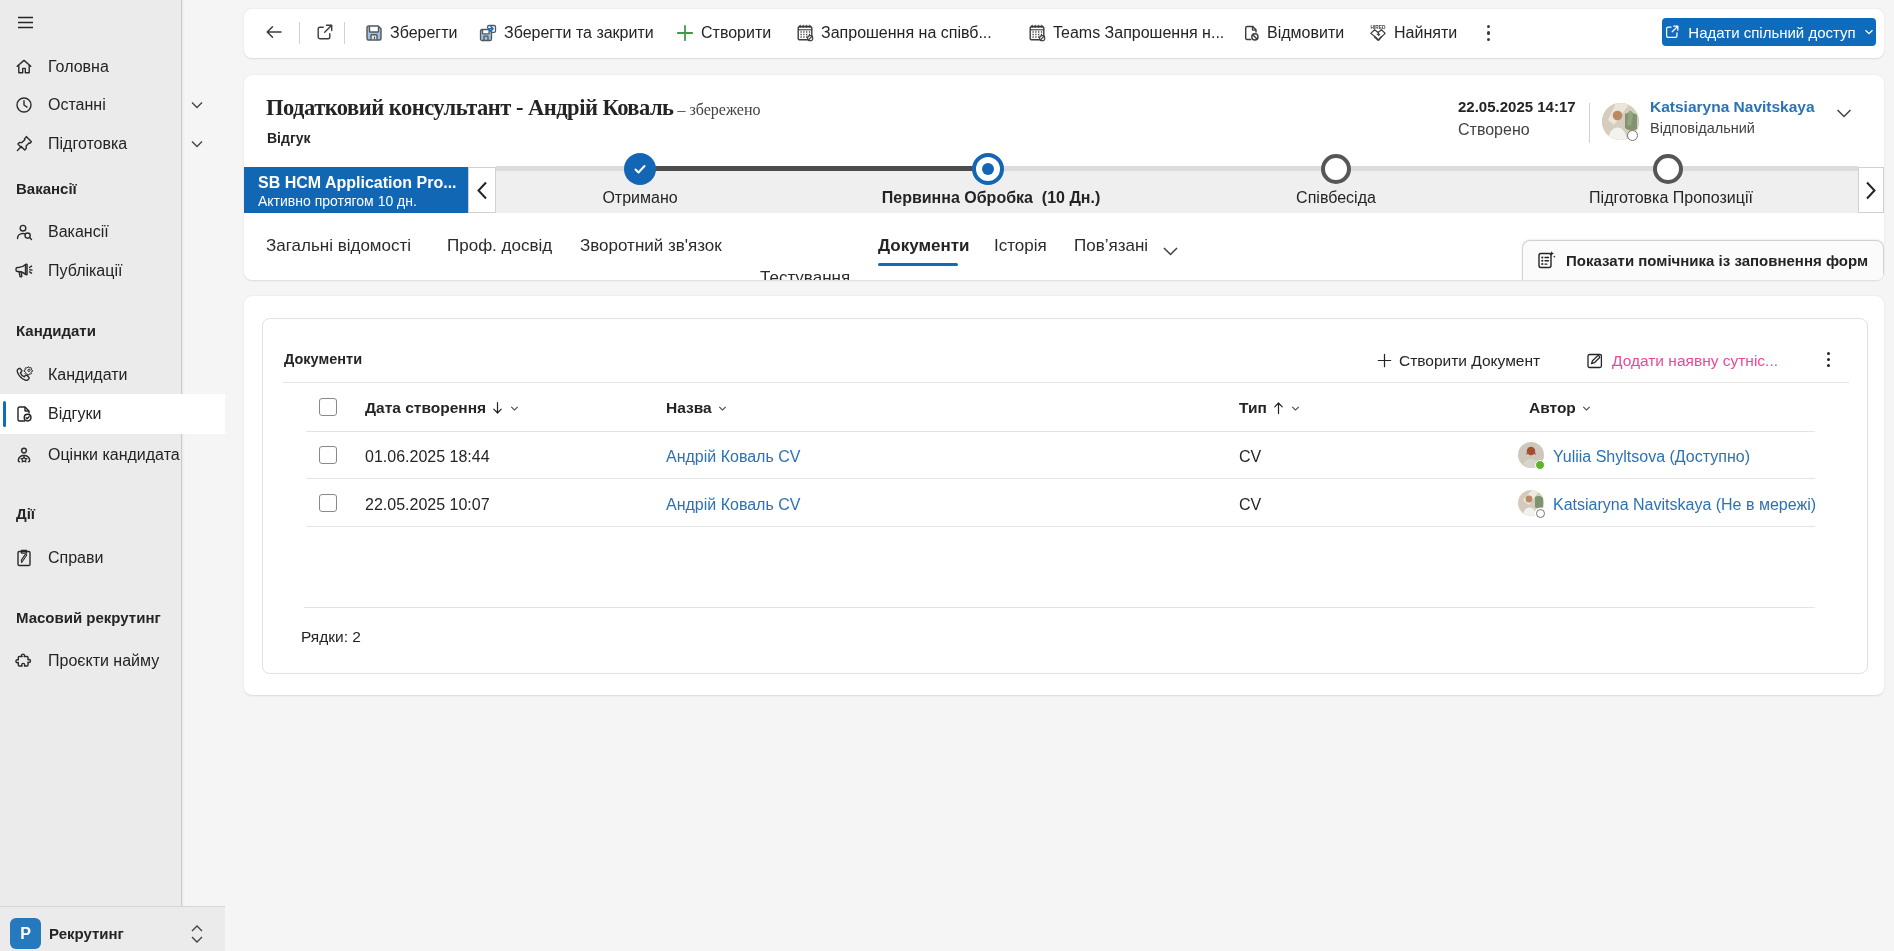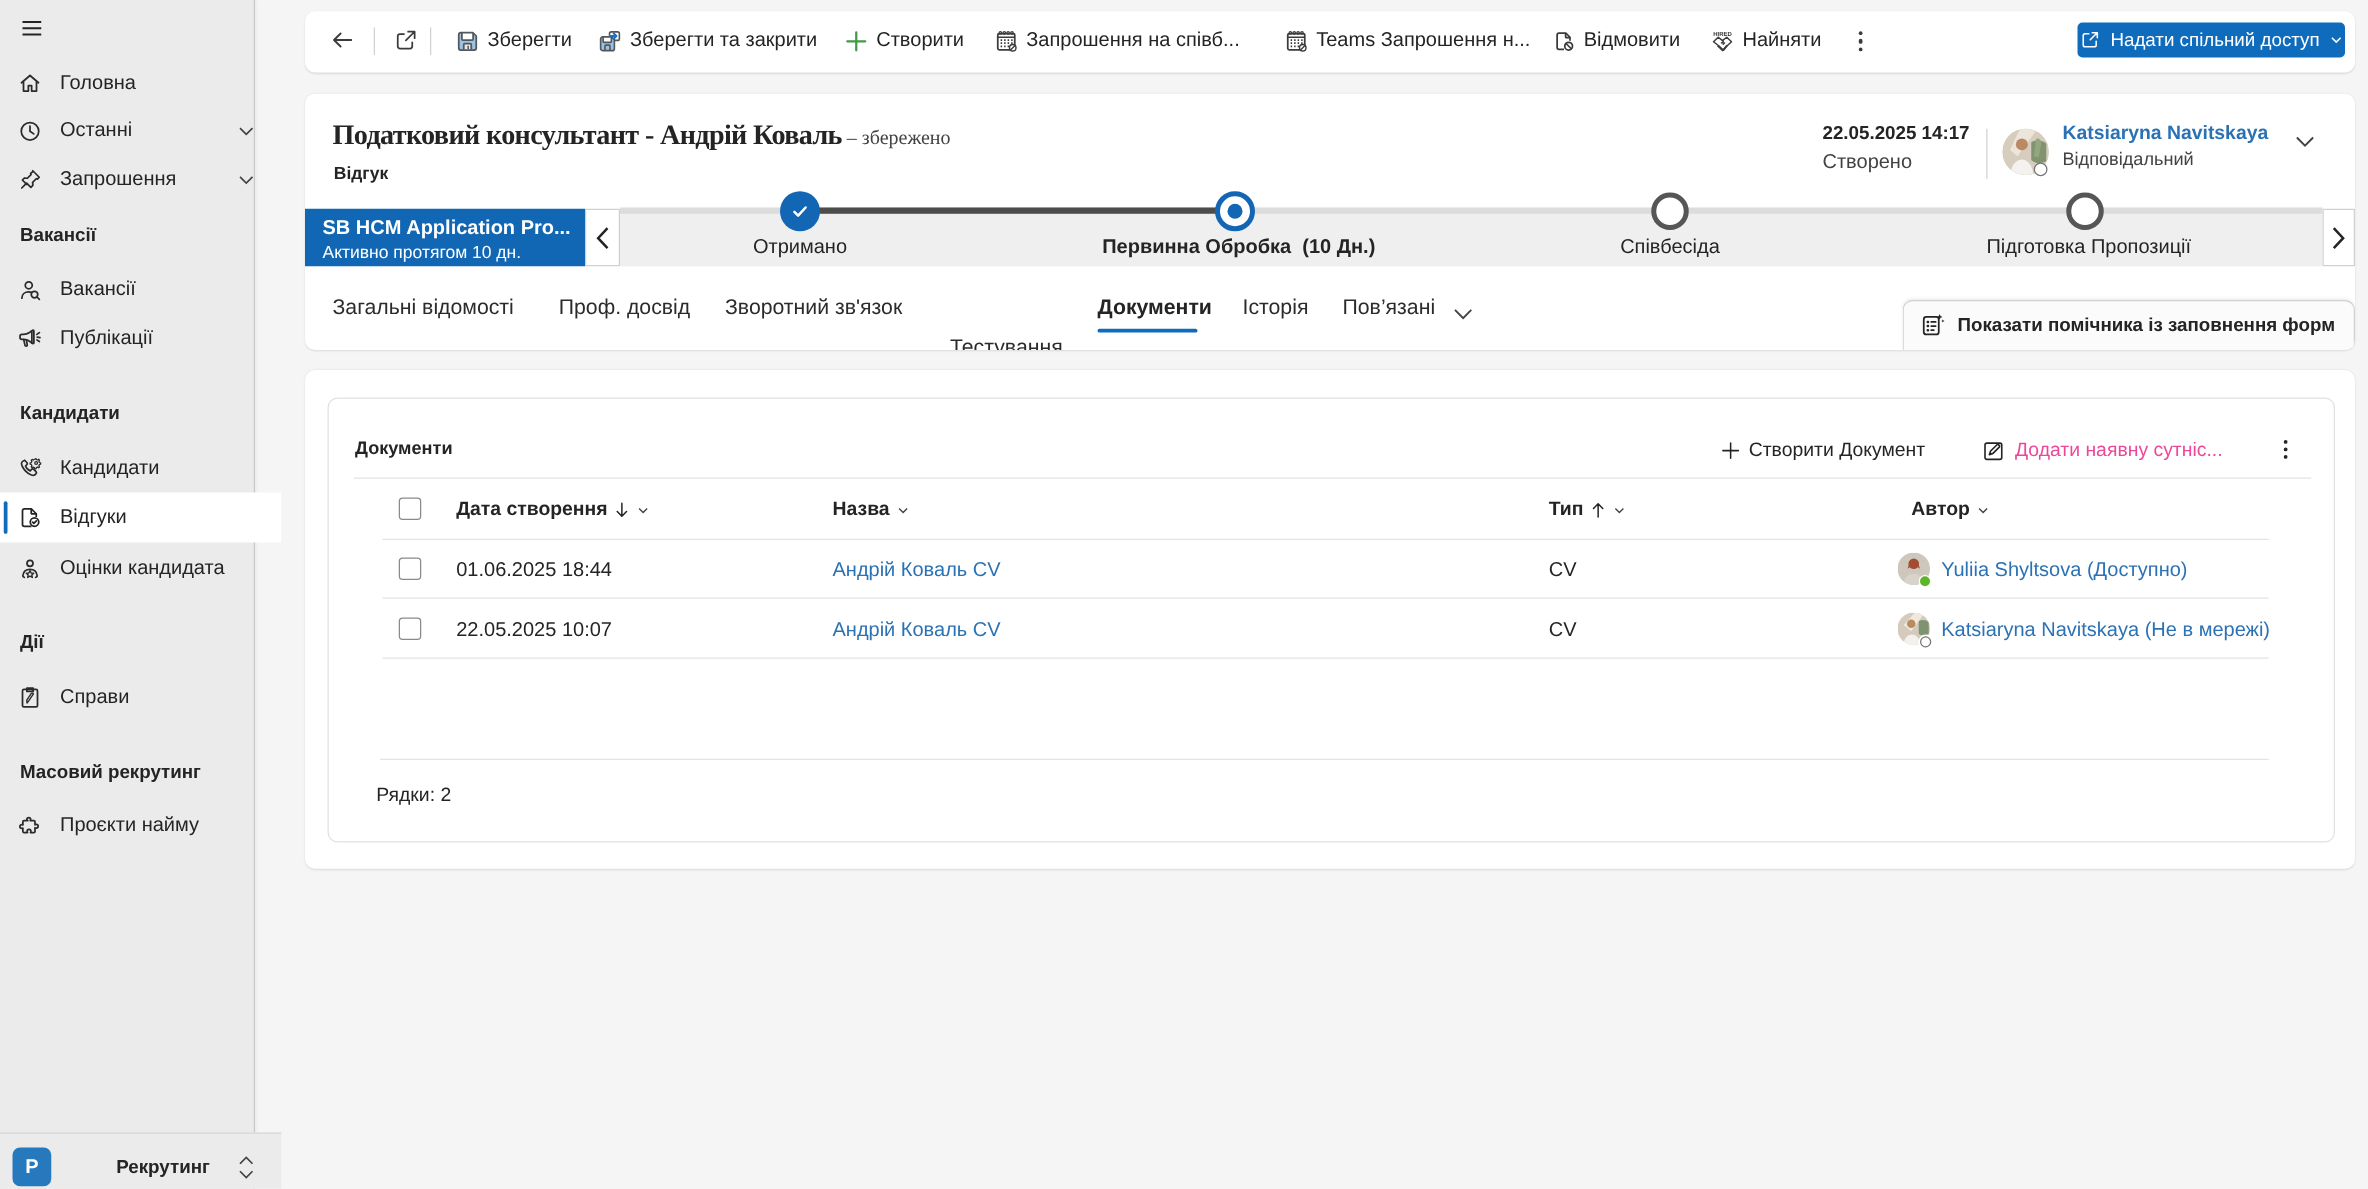--- a/index.html
+++ b/index.html
@@ -2,21 +2,21 @@
 <html><head>
 <meta charset="utf-8">
 <style>
 * { margin:0; padding:0; box-sizing:border-box; }
 html,body { width:1894px; height:951px; overflow:hidden; }
 body { background:#f5f5f5; font-family:"Liberation Sans", sans-serif; color:#242424; }
 .abs { position:absolute; }
 .card { position:absolute; background:#fff; border-radius:8px; box-shadow:0 0.6px 1.8px rgba(0,0,0,.11); }
 svg { display:block; }
 
-#sidebar { position:absolute; left:0; top:0; width:204px; height:951px; background:#ebebeb; border-right:1px solid #c9c9c9; box-shadow:1px 0 3px rgba(0,0,0,.06);padding-left:40px; }
+#sidebar { position:absolute; left:0; top:0; width:182px; height:951px; background:#ebebeb; border-right:1px solid #c9c9c9; box-shadow:1px 0 3px rgba(0,0,0,.06);padding-left:40px; }
 .navitem { position:absolute; left:0; width:225px; height:39px; display:flex; align-items:center; font-size:16px; color:#242424; }
 .navitem .nico { position:absolute; left:14px; width:20px; height:20px; color:#2b2b2b; }
 .navitem .ntxt { position:absolute; left:48px; }
 .navlabel { position:absolute; left:16px; font-size:15px; font-weight:bold; color:#242424; }
 .navchev { position:absolute; left:189px; width:16px; height:16px; color:#424242; }
 #selrow { position:absolute; left:0px; top:394px; width:225px; height:40px; background:#fff; }
 #selbar { position:absolute; left:3px; top:401px; width:3px; height:26px; background:#0f6cbd; border-radius:2px; }
 #sidebottom { position:absolute; left:0; top:906px; width:225px; height:45px; background:#ebebeb; border-top:1px solid #d6d6d6; }
 
 #cmdbar { left:244px; top:9px; width:1640px; height:49px; }
@@ -63,21 +63,21 @@
       </svg>
     <span class="ntxt">Останні</span>
     <svg class="navchev" viewBox="0 0 16 16" fill="none" stroke="#424242" stroke-width="1.3">
         <path d="M3 5.5l5 5 5-5"></path>
       </svg>
   </div>
   <div class="navitem" style="top:124px;">
     <svg class="nico" viewBox="0 0 20 20" fill="none" stroke="#2b2b2b" stroke-width="1.4">
         <path d="M12.2 2.6l5.2 5.2-1.5 1.5-.9-.3-2.9 2.9.2 2.4-1.6 1.6-3.4-3.4-3.9 3.9M7.3 13.5 3.9 10l1.6-1.6 2.4.2 2.9-2.9-.3-.9 1.7-1.5" stroke-linejoin="round" stroke-linecap="round"></path>
       </svg>
-    <span class="ntxt">Запрошення</span>
+    <span class="ntxt">Підготовка</span>
     <svg class="navchev" viewBox="0 0 16 16" fill="none" stroke="#424242" stroke-width="1.3">
         <path d="M3 5.5l5 5 5-5"></path>
       </svg>
   </div>
   <div class="navlabel" style="top:180px;">Вакансії</div>
   <div class="navitem" style="top:212px;">
     <svg class="nico" viewBox="0 0 20 20" fill="none" stroke="#2b2b2b" stroke-width="1.4">
         <circle cx="9" cy="6.2" r="2.8"></circle>
         <path d="M3.5 16.5c0-3 2.3-5 5.5-5 .8 0 1.6.1 2.2.4" stroke-linecap="round"></path>
         <circle cx="13.6" cy="13.6" r="2.6"></circle>
@@ -129,21 +129,21 @@
   </div>
   <div class="navlabel" style="top:609px;">Масовий рекрутинг</div>
   <div class="navitem" style="top:641px;">
     <svg class="nico" viewBox="0 0 20 20" fill="none" stroke="#2b2b2b" stroke-width="1.4">
         <path d="M7.5 4.6c0-2 3-2 3 0 0 .5-.3.9-.3.9h2.9a.9.9 0 0 1 .9.9v2.4s.5-.3 1-.3c2 0 2 3 0 3-.5 0-1-.3-1-.3v2.9a.9.9 0 0 1-.9.9h-2.7s.3-.6.3-1.1c0-2-3-2-3 0 0 .5.3 1.1.3 1.1H5.2a.9.9 0 0 1-.9-.9v-2.6s-.5.2-.9.2c-2 0-2-3 0-3 .4 0 .9.2.9.2V6.4a.9.9 0 0 1 .9-.9h3s-.7-.4-.7-.9z" stroke-linejoin="round"></path>
       </svg>
     <span class="ntxt">Проєкти найму</span>
   </div>
   <div id="sidebottom">
     <div class="abs" style="left:10px; top:11px; width:31px; height:31px; background:#2779bd; border-radius:6px; color:#fff; font-weight:bold; font-size:16px; display:flex; align-items:center; justify-content:center;">P</div>
-    <div class="abs" style="left:49px; top:18px; font-size:15px; font-weight:bold; color:#242424;margin-left:44px;">Рекрутинг</div>
+    <div class="abs" style="left:49px; top:18px; font-size:15px; font-weight:bold; color:#242424;">Рекрутинг</div>
     <svg class="abs" style="left:190px; top:16px;" width="14" height="22" viewBox="0 0 14 22" fill="none" stroke="#424242" stroke-width="1.4">
         <path d="M2 8l5-5 5 5M2 14l5 5 5-5"></path>
       </svg>
   </div>
 </div>
 <div id="cmdbar" class="card">
   <svg class="cico abs" style="left:20px; top:13px;" viewBox="0 0 20 20" fill="none" stroke="#3b3b3b" stroke-width="1.5">
       <path d="M17 10H3.5M8.5 4.8 3.2 10l5.3 5.2" stroke-linecap="round" stroke-linejoin="round"></path>
     </svg>
   <div class="cdiv abs" style="left:55px; top:13px;"></div>

